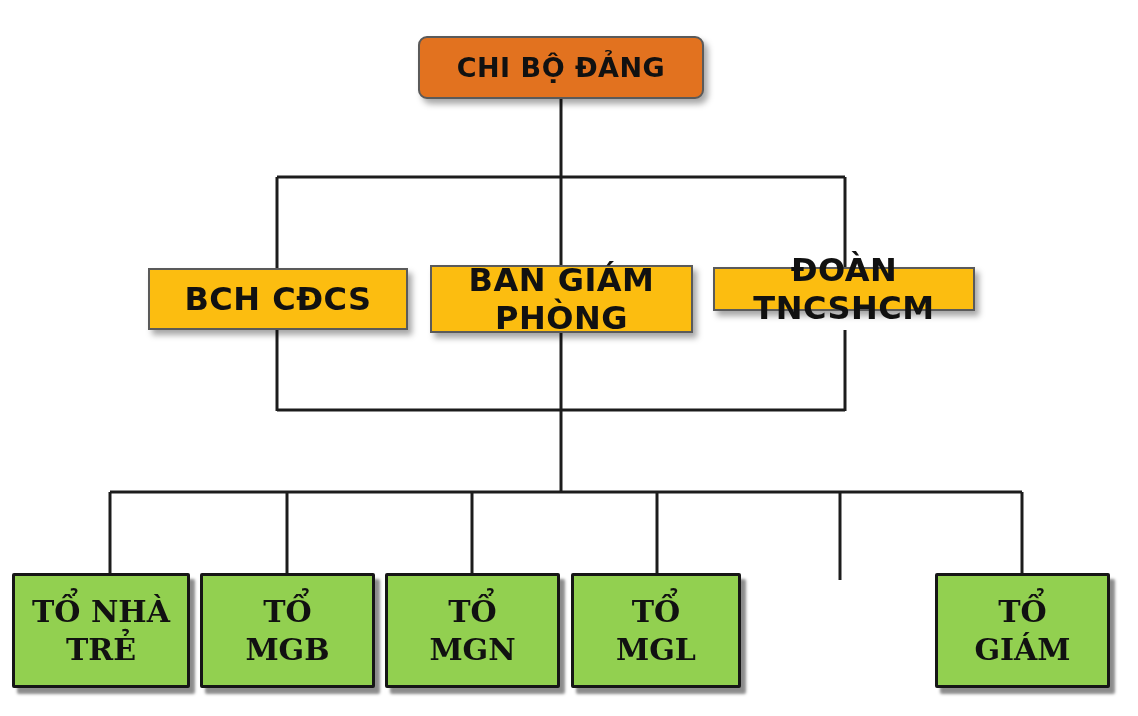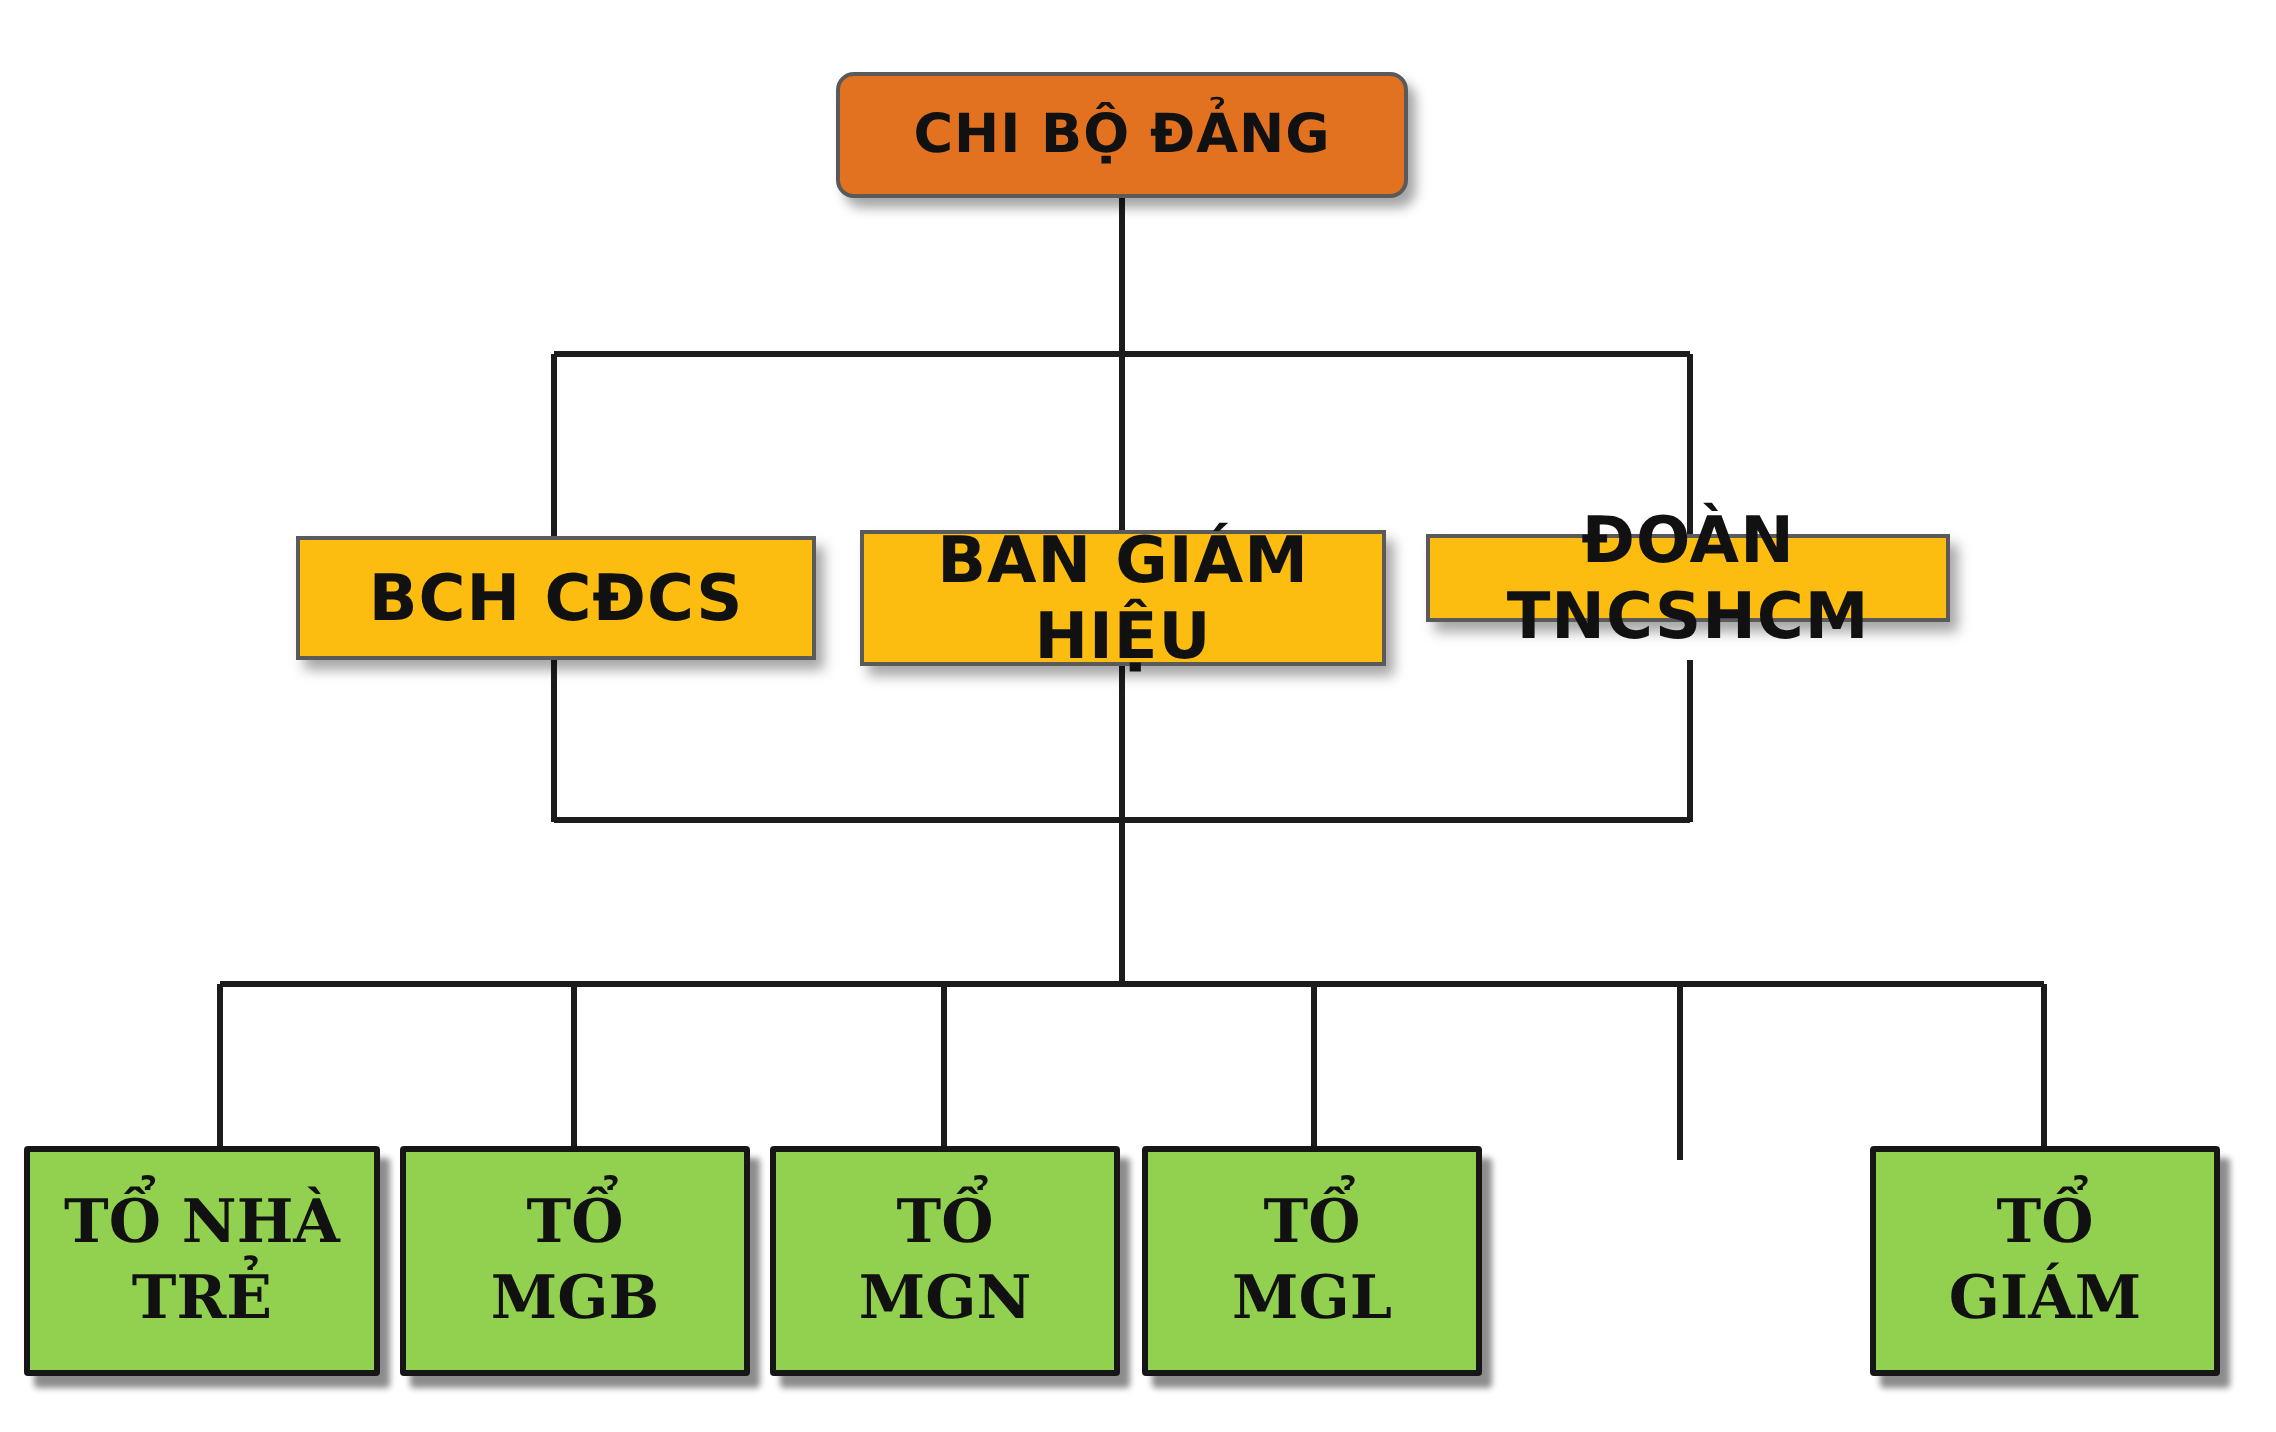--- a/index.html
+++ b/index.html
@@ -104,21 +104,21 @@
   </svg>
 
   <div class="node node-top" style="left:418px; top:36px; width:286px; height:63px;">
     <span>CHI BỘ ĐẢNG</span>
   </div>
 
   <div class="node node-mid" style="left:148px; top:268px; width:260px; height:62px;">
     <span>BCH CĐCS</span>
   </div>
   <div class="node node-mid" style="left:430px; top:265px; width:263px; height:68px;">
-    <span>BAN GIÁM HIỆU</span>
+    <span>BAN GIÁM PHÒNG</span>
   </div>
   <div class="node node-mid" style="left:713px; top:267px; width:262px; height:44px;">
     <span>ĐOÀN TNCSHCM</span>
   </div>
 
   <div class="node node-leaf" style="left:12px; top:573px; width:178px; height:115px;">
     <span class="leaf-lines">
       <span>TỔ NHÀ</span>
       <span>TRẺ</span>
     </span>

